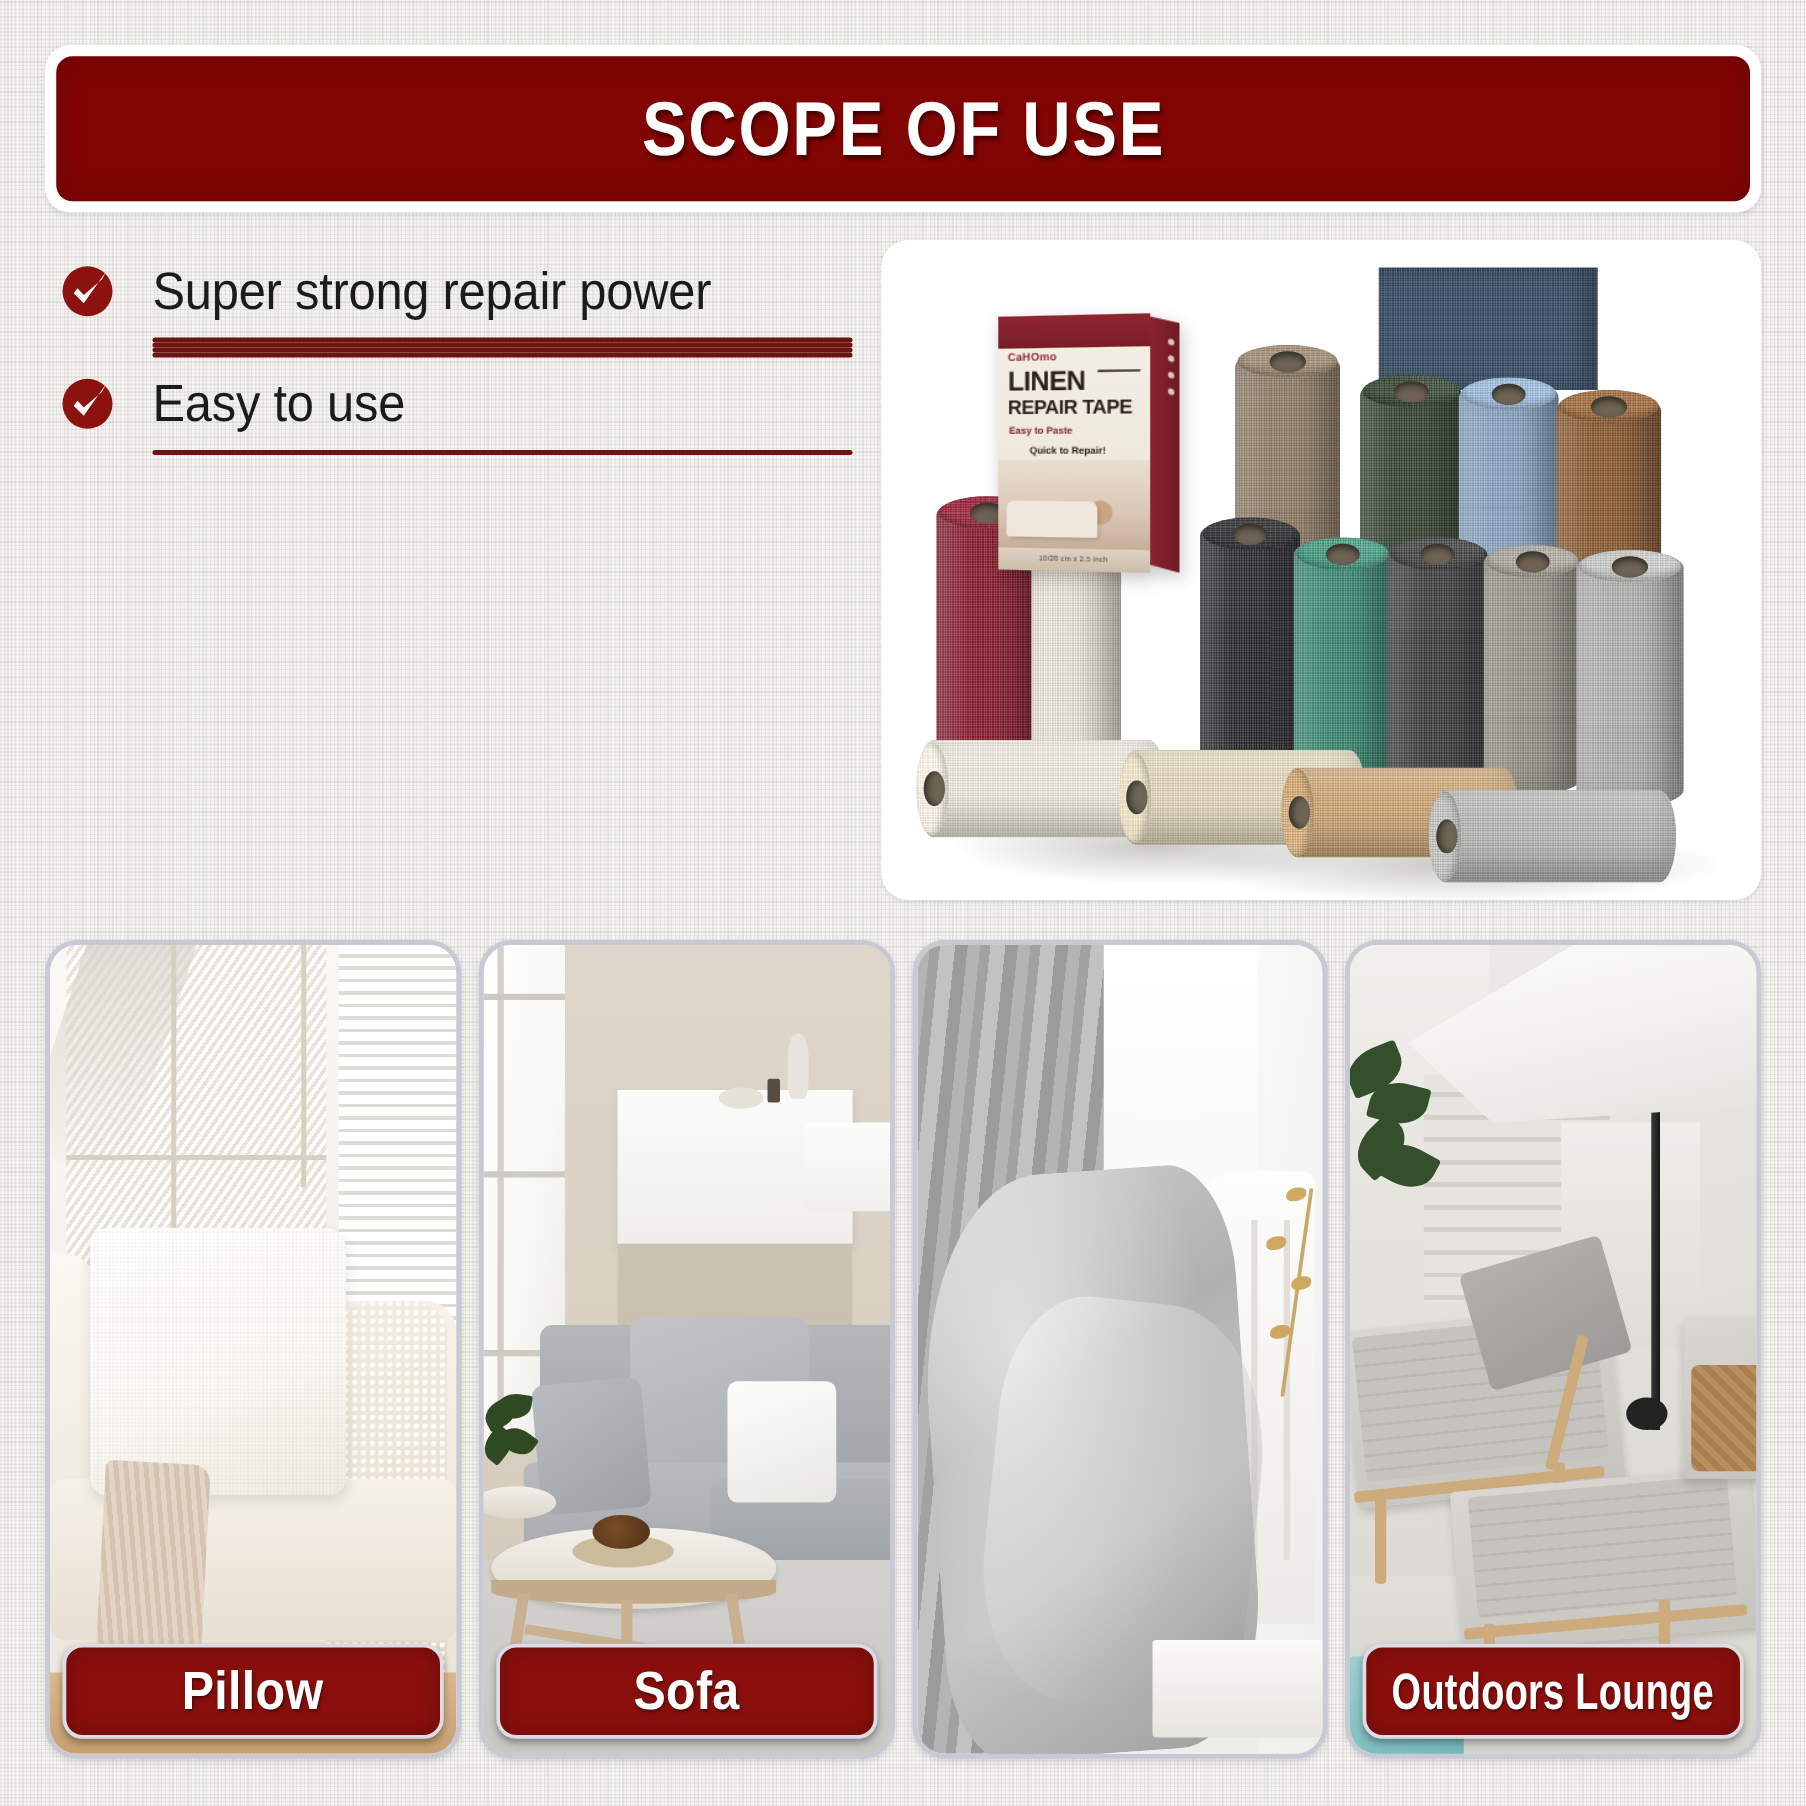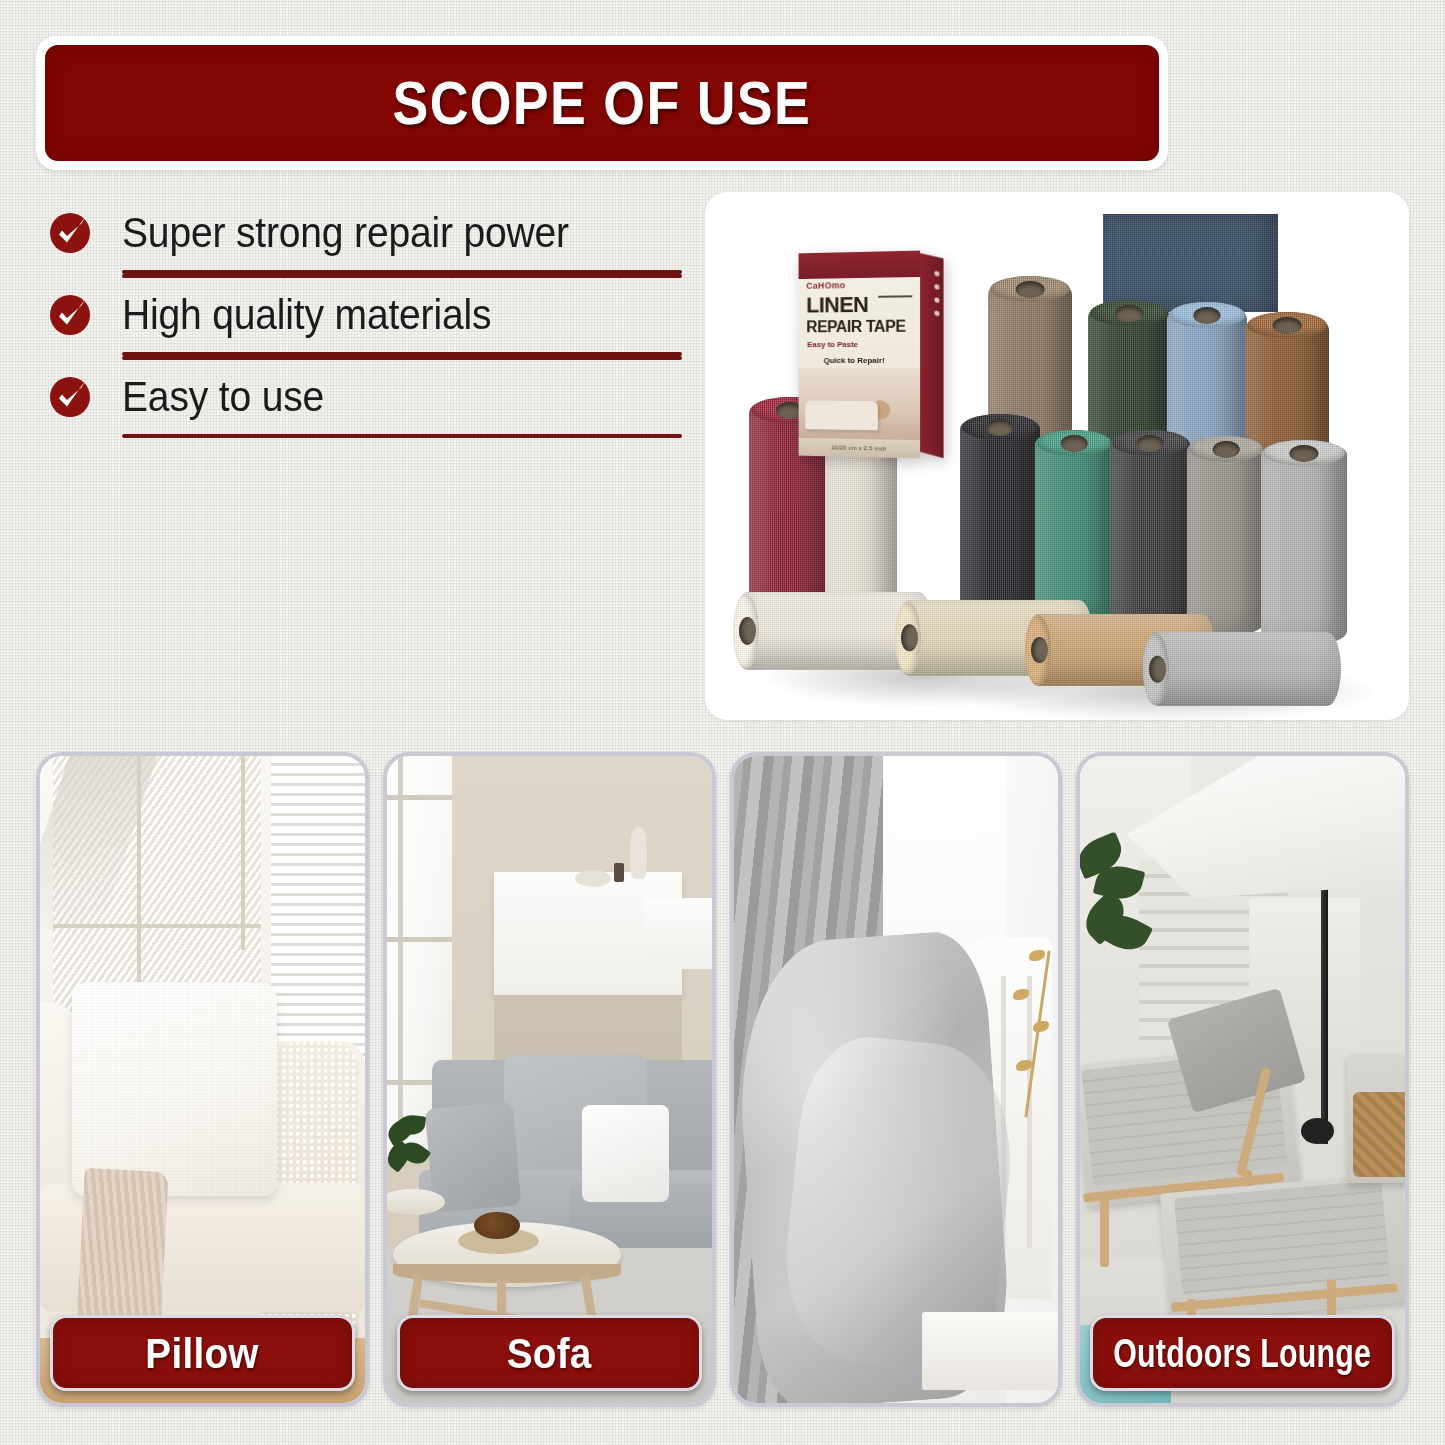--- a/index.html
+++ b/index.html
@@ -22,21 +22,21 @@
       repeating-linear-gradient(0deg, rgba(255,255,255,.55) 0 1px, rgba(255,255,255,0) 1px 6px),
       repeating-linear-gradient(90deg, rgba(255,255,255,.45) 0 1px, rgba(255,255,255,0) 1px 7px);
     z-index: 0;
   }
 
   .page { position: absolute; inset: 0; z-index: 2; }
 
   
   .banner-frame {
     position: absolute; left: 36px; top: 36px;
-    width: 1132px; height: 134px;
+    width: 1373px; height: 134px;
     background: #ffffff;
     border-radius: 20px;
     box-shadow: 0 2px 5px rgba(0,0,0,.10);
   }
   .banner {
     position: absolute; left: 9px; top: 9px; right: 9px; bottom: 9px;
     background: #810503;
     border-radius: 13px;
     display: flex; align-items: center; justify-content: center;
     box-shadow: inset 0 0 22px rgba(0,0,0,.18);
@@ -440,29 +440,20 @@
             <circle cx="22" cy="22" r="20" fill="#8c1210"></circle>
         <path d="M11 23.5 L19 31.5 L37 6 L33.5 12.5 L19 25 L14 19.5 Z" fill="#ffffff"></path>
           </svg>
       </span>
       <span class="feature-label">Super strong repair power</span>
     </div>
     <div class="divider"></div>
 
     <div class="divider"></div>
 
-    <div class="feature-row">
-      <span class="check-icon">
-        <svg viewBox="0 0 44 44">
-            <circle cx="22" cy="22" r="20" fill="#8c1210"></circle>
-        <path d="M11 23.5 L19 31.5 L37 6 L33.5 12.5 L19 25 L14 19.5 Z" fill="#ffffff"></path>
-          </svg>
-      </span>
-      <span class="feature-label">High quality materials</span>
-    </div>
     <div class="divider"></div>
 
     <div class="divider"></div>
 
     <div class="feature-row">
       <span class="check-icon">
         <svg viewBox="0 0 44 44">
             <circle cx="22" cy="22" r="20" fill="#8c1210"></circle>
         <path d="M11 23.5 L19 31.5 L37 6 L33.5 12.5 L19 25 L14 19.5 Z" fill="#ffffff"></path>
           </svg>

